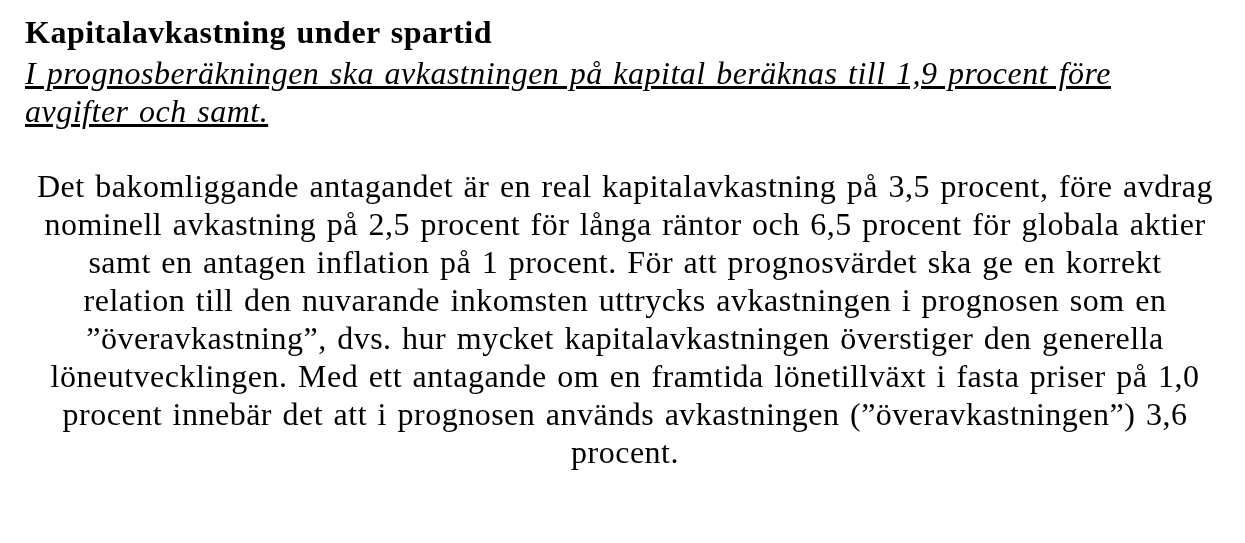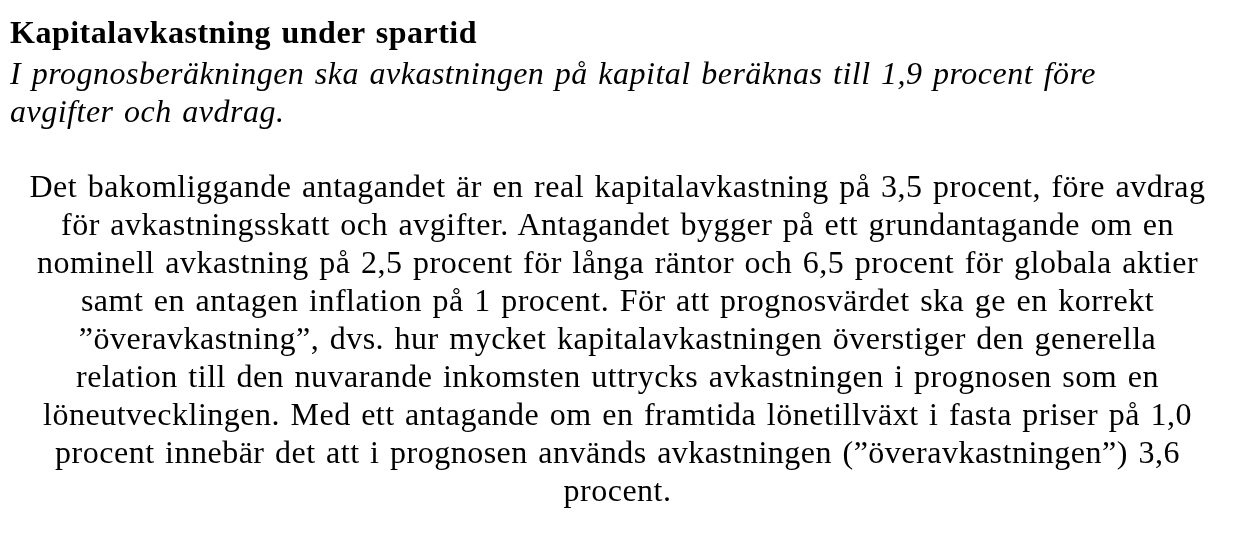--- a/index.html
+++ b/index.html
@@ -9,64 +9,64 @@
   body {
     width: 1245px;
     height: 543px;
     background: #ffffff;
     overflow: hidden;
   }
   .doc {
     box-sizing: border-box;
     width: 1245px;
     height: 543px;
-    padding: 10px 20px 0 10px;
+    padding: 10px 20px 0 25px;
     color: #000000;
     font-family: "Liberation Serif", serif;
   }
   .heading {
     font-size: 32px;
     line-height: 44px;
     font-weight: bold;
     letter-spacing: 0.5px;
     word-spacing: 2px;
     white-space: pre;
   }
   .line {
     font-size: 32px;
     line-height: 38px;
     letter-spacing: 0.5px;
     word-spacing: 2px;
     white-space: pre;
   }
   .intro .line {
     font-style: italic;
+    text-decoration: underline;
   }
   .body-para {
     margin-top: 37px;
     text-align: center;
   }
 </style>
 </head>
 <body>
 
 <div class="doc">
 
   <div class="heading">Kapitalavkastning under spartid</div>
 
   <div class="intro">
     <div class="line">I prognosberäkningen ska avkastningen på kapital beräknas till 1,9 procent före</div>
-    <div class="line">avgifter och avdrag.</div>
+    <div class="line">avgifter och samt.</div>
   </div>
 
   <div class="body-para">
     <div class="line">Det bakomliggande antagandet är en real kapitalavkastning på 3,5 procent, före avdrag</div>
-    <div class="line">för avkastningsskatt och avgifter. Antagandet bygger på ett grundantagande om en</div>
     <div class="line">nominell avkastning på 2,5 procent för långa räntor och 6,5 procent för globala aktier</div>
     <div class="line">samt en antagen inflation på 1 procent. För att prognosvärdet ska ge en korrekt</div>
+    <div class="line">relation till den nuvarande inkomsten uttrycks avkastningen i prognosen som en</div>
     <div class="line">”överavkastning”, dvs. hur mycket kapitalavkastningen överstiger den generella</div>
-    <div class="line">relation till den nuvarande inkomsten uttrycks avkastningen i prognosen som en</div>
     <div class="line">löneutvecklingen. Med ett antagande om en framtida lönetillväxt i fasta priser på 1,0</div>
     <div class="line">procent innebär det att i prognosen används avkastningen (”överavkastningen”) 3,6</div>
     <div class="line">procent.</div>
   </div>
 
 </div>
 
 </body></html>

